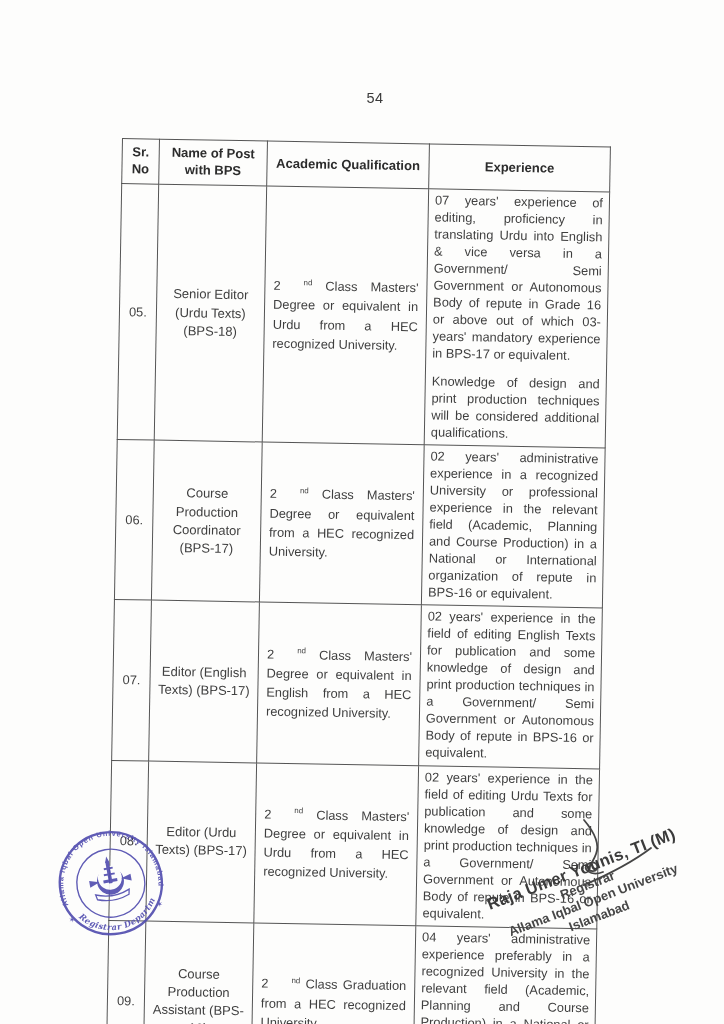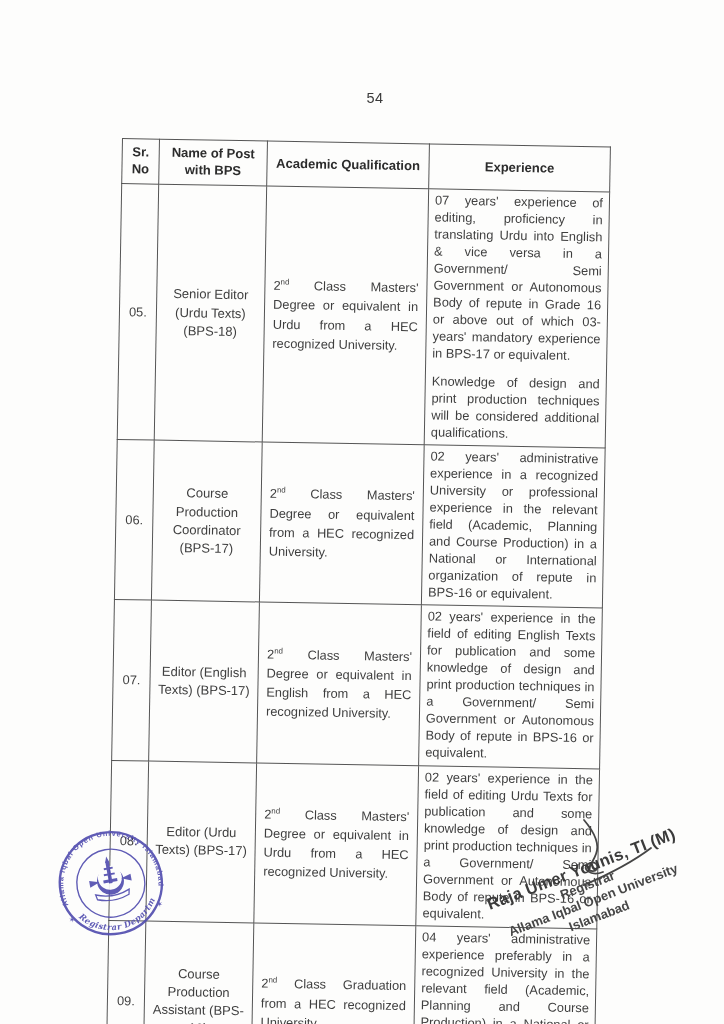--- a/index.html
+++ b/index.html
@@ -45,21 +45,21 @@
     vertical-align:top;text-align:justify;padding:2px 6px 4px 6px;
     line-height:1.33;
   }
   td.exp p{margin:0 0 11px 0;}
   td.exp p:last-child{margin-bottom:0;}
   tr.r5 td{height:188px;}
   tr.r6 td{height:138px;}
   tr.r7 td{height:120px;}
   tr.r8 td{height:106px;}
   tr.r9 td{height:122px;}
-  sup{font-size:.62em;vertical-align:super;line-height:0;}
+  sup{font-size:.62em;vertical-align:super;line-height:0;padding-left:23px;}
 
   
   .stamp{
     position:absolute;left:50px;top:820px;width:124px;height:128px;
     transform:rotate(-10deg);opacity:.92;
   }
   
   .sig-stroke{
     position:absolute;left:538px;top:772px;width:135px;height:125px;
   }

